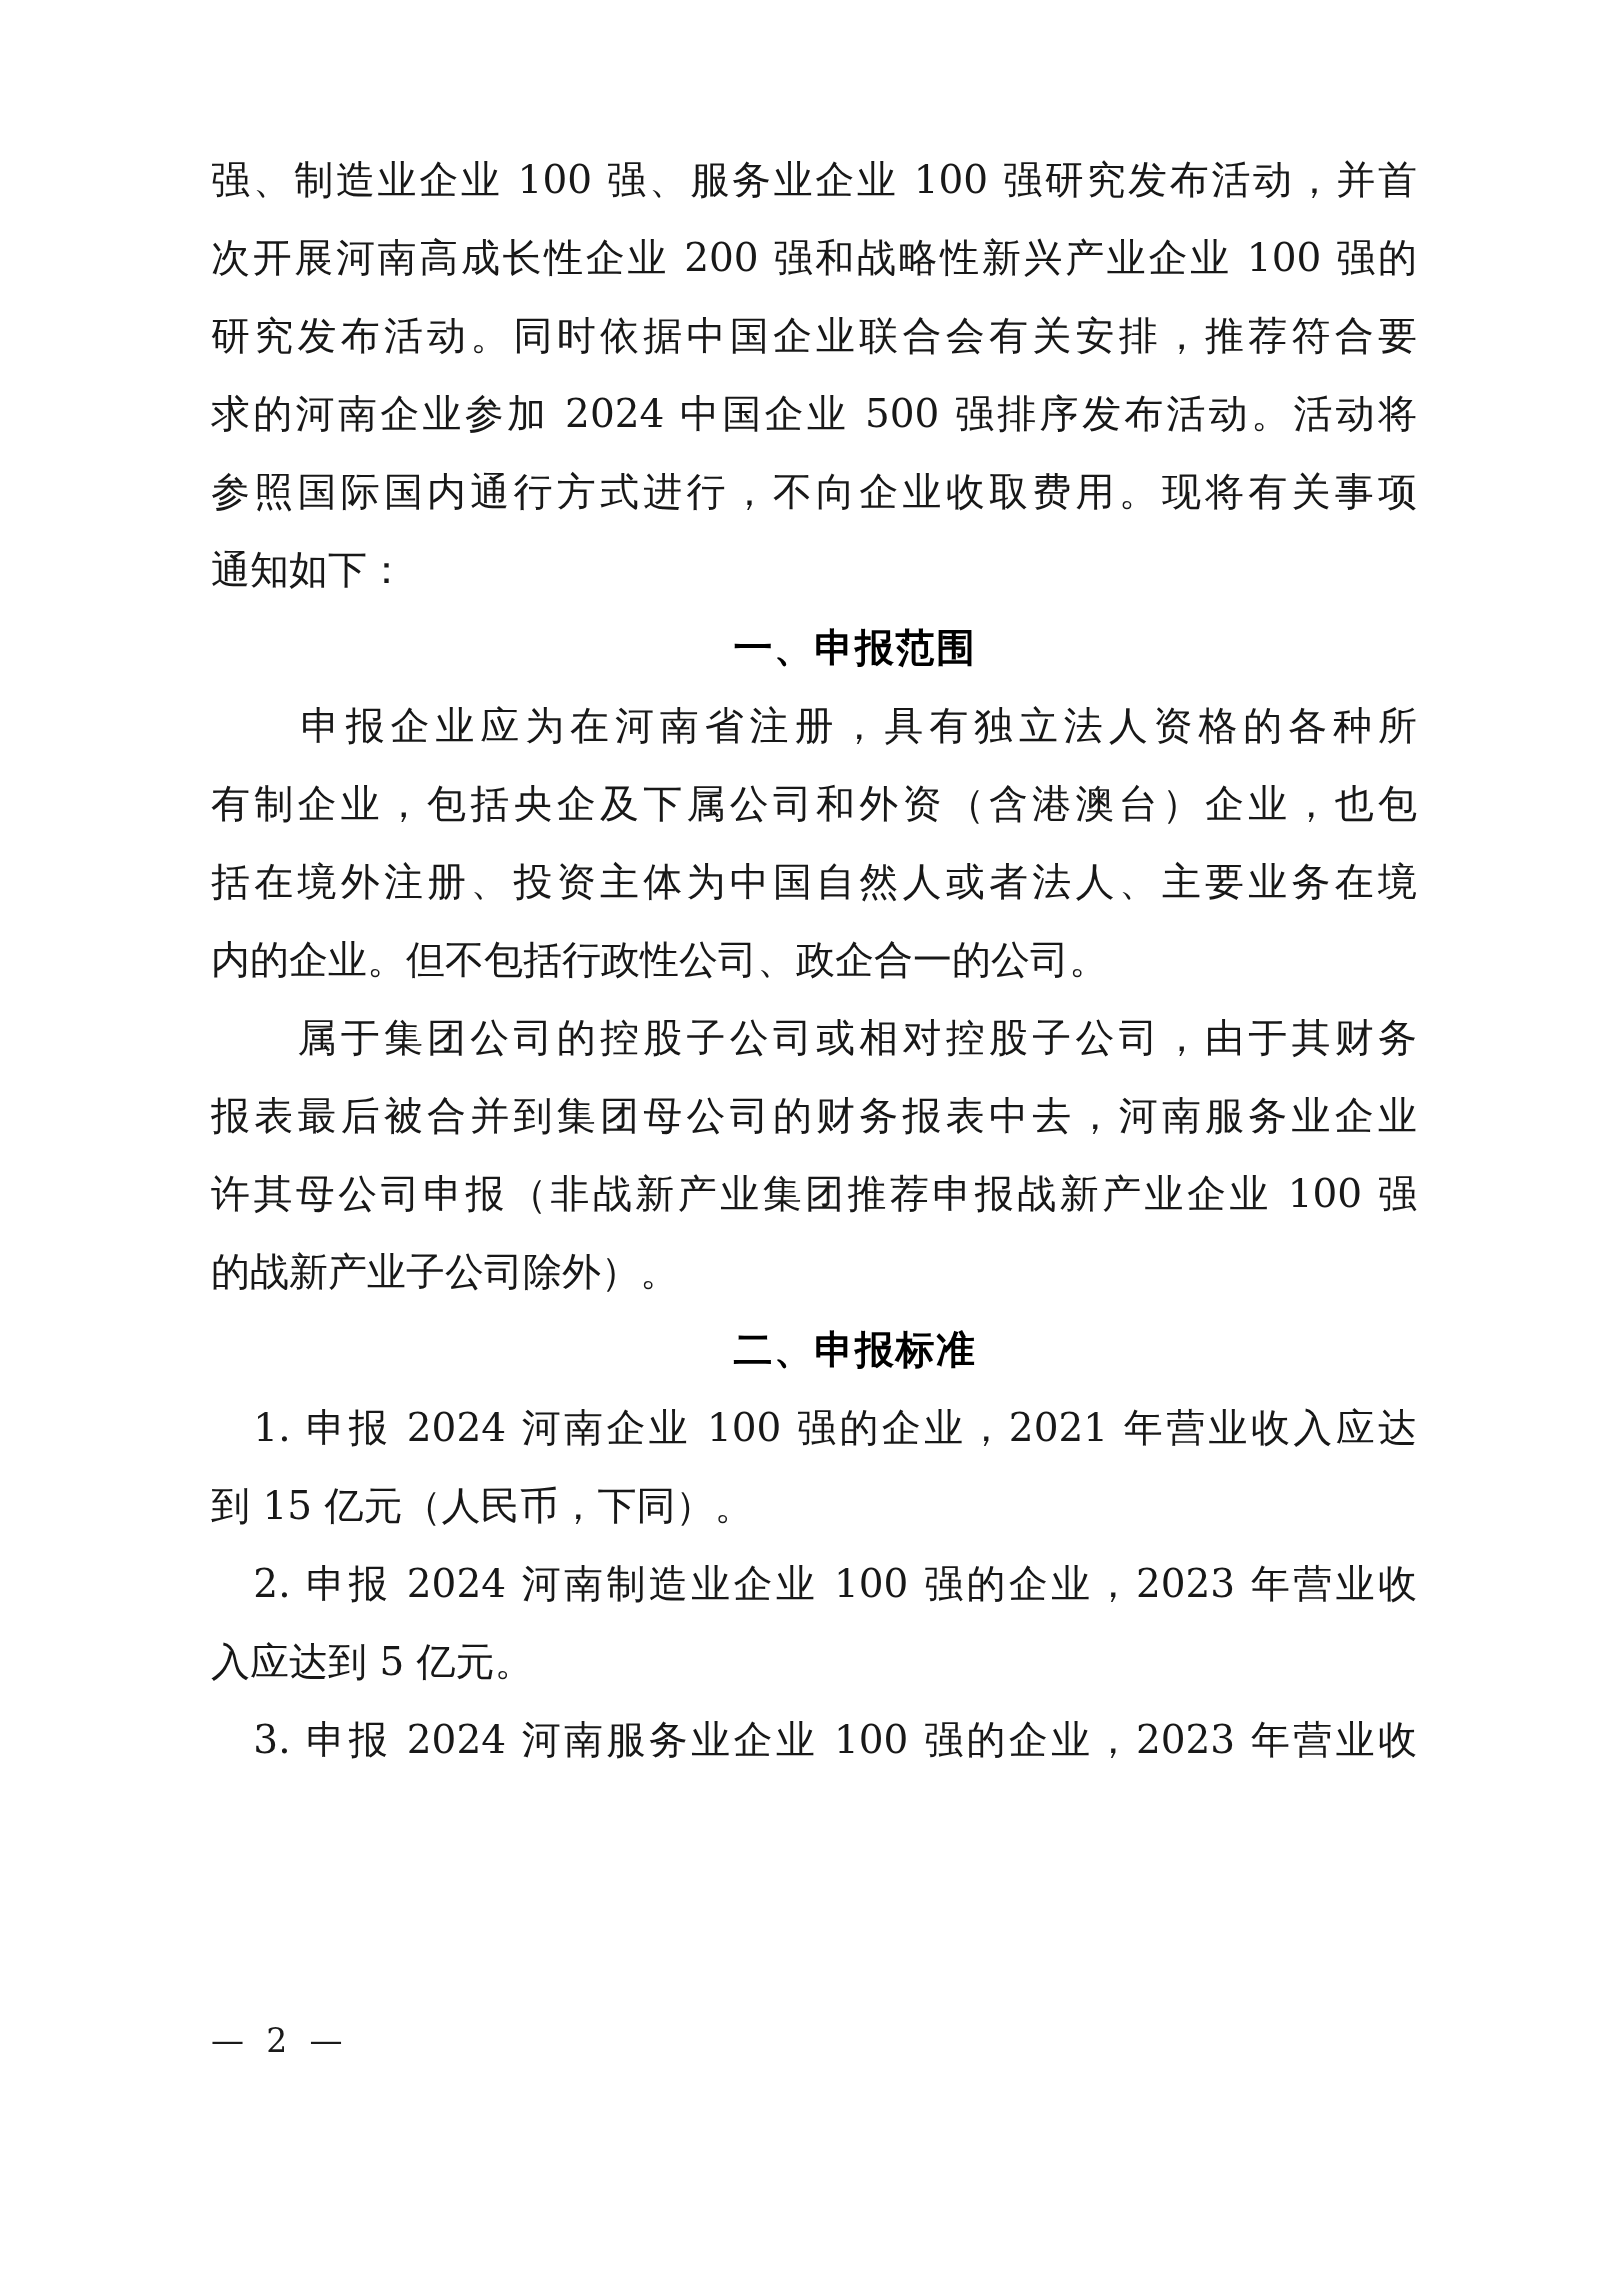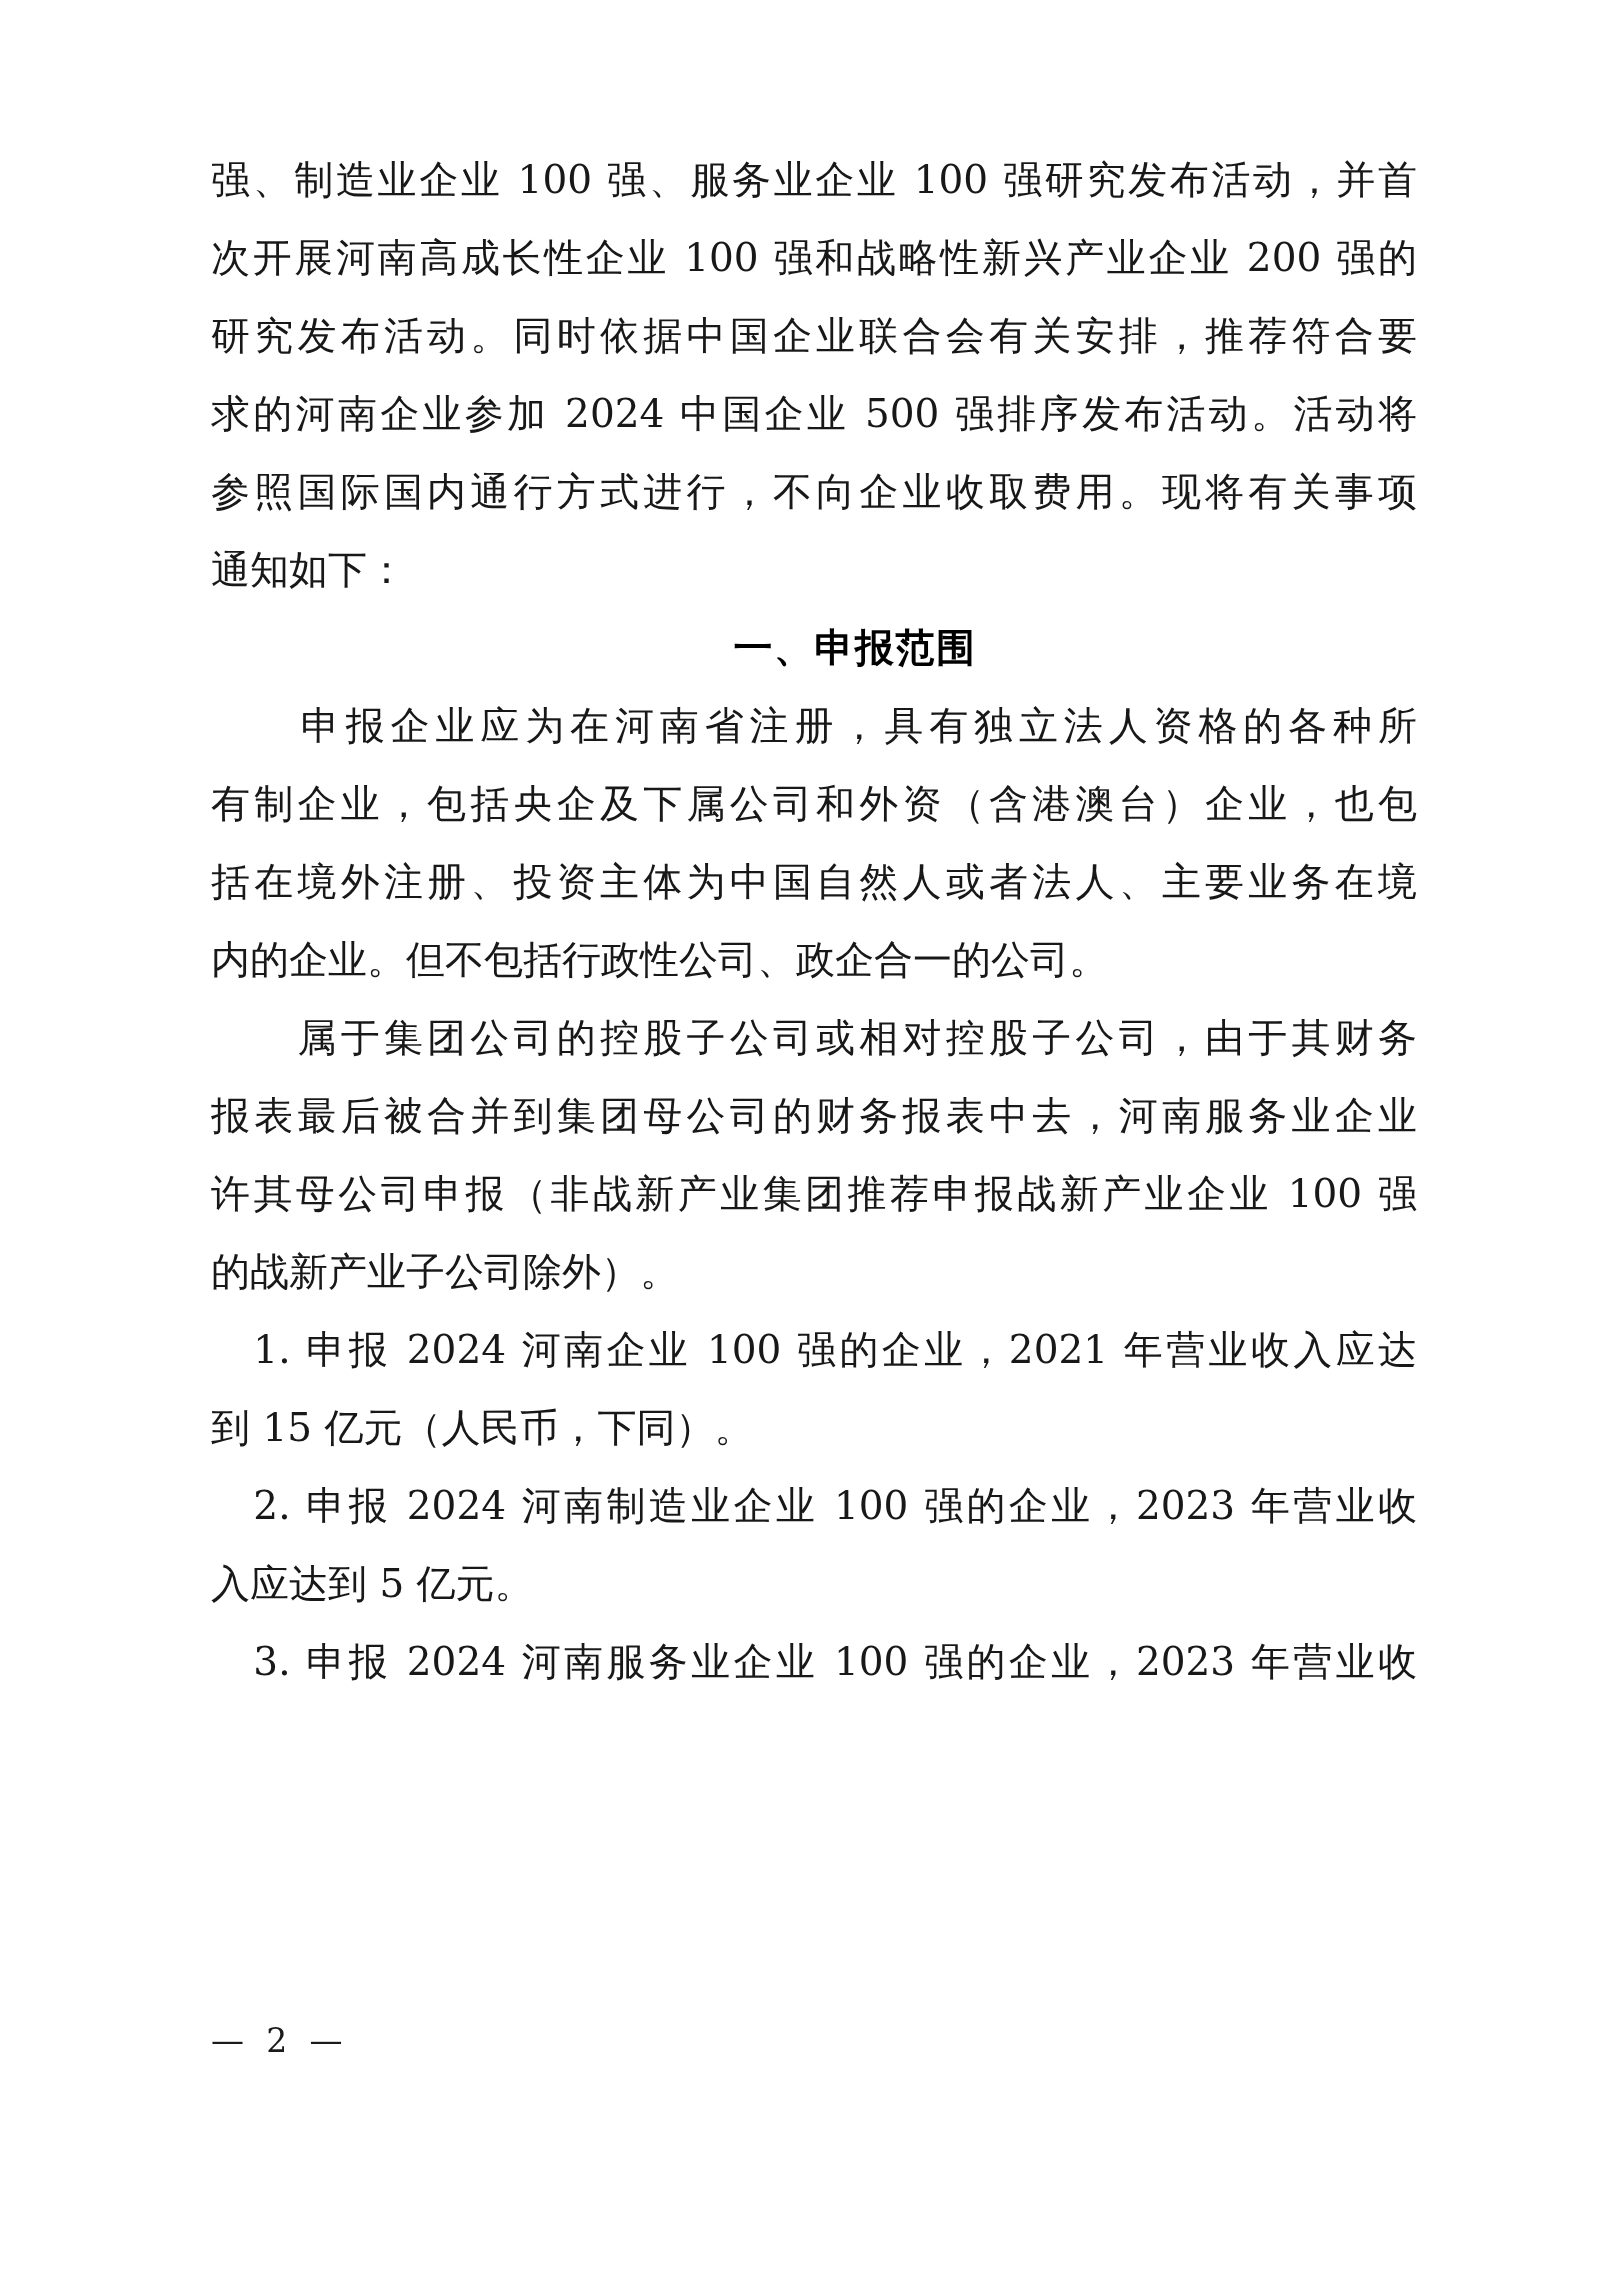--- a/index.html
+++ b/index.html
@@ -85,21 +85,21 @@
 </style>
 </head>
 <body>
 
 <div class="page">
 
   <div class="content">
 
     <div>
       <span class="line just">强、制造业企业 100 强、服务业企业 100 强研究发布活动，并首</span>
-      <span class="line just">次开展河南高成长性企业 100 强和战略性新兴产业企业 200 强的</span>
+      <span class="line just">次开展河南高成长性企业 200 强和战略性新兴产业企业 100 强的</span>
       <span class="line just">研究发布活动。同时依据中国企业联合会有关安排，推荐符合要</span>
       <span class="line just">求的河南企业参加 2024 中国企业 500 强排序发布活动。活动将</span>
       <span class="line just">参照国际国内通行方式进行，不向企业收取费用。现将有关事项</span>
       <span class="line left">通知如下：</span>
     </div>
 
     <div class="heading">一、申报范围</div>
 
     <div>
       <span class="line just">　　申报企业应为在河南省注册，具有独立法人资格的各种所</span>
@@ -108,20 +108,21 @@
       <span class="line left">内的企业。但不包括行政性公司、政企合一的公司。</span>
     </div>
 
     <div>
       <span class="line just">　　属于集团公司的控股子公司或相对控股子公司，由于其财务</span>
       <span class="line just">报表最后被合并到集团母公司的财务报表中去，河南服务业企业</span>
       <span class="line just">许其母公司申报（非战新产业集团推荐申报战新产业企业 100 强</span>
       <span class="line left">的战新产业子公司除外）。</span>
     </div>
 
+    <div class="heading">二、申报标准</div>
 
     <div>
       <span class="line just">　1. 申报 2024 河南企业 100 强的企业，2021 年营业收入应达</span>
       <span class="line left">到 15 亿元（人民币，下同）。</span>
     </div>
 
     <div>
       <span class="line just">　2. 申报 2024 河南制造业企业 100 强的企业，2023 年营业收</span>
       <span class="line left">入应达到 5 亿元。</span>
     </div>

